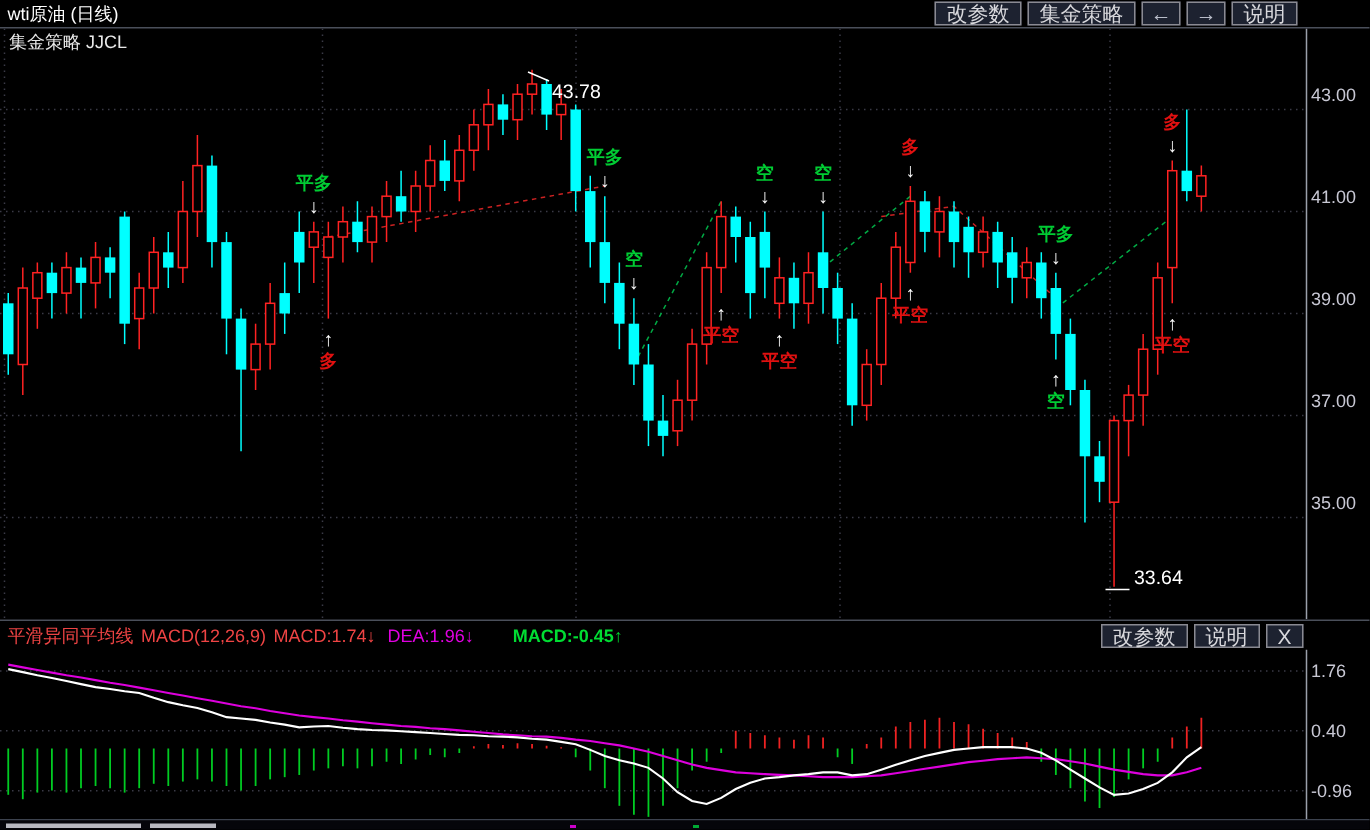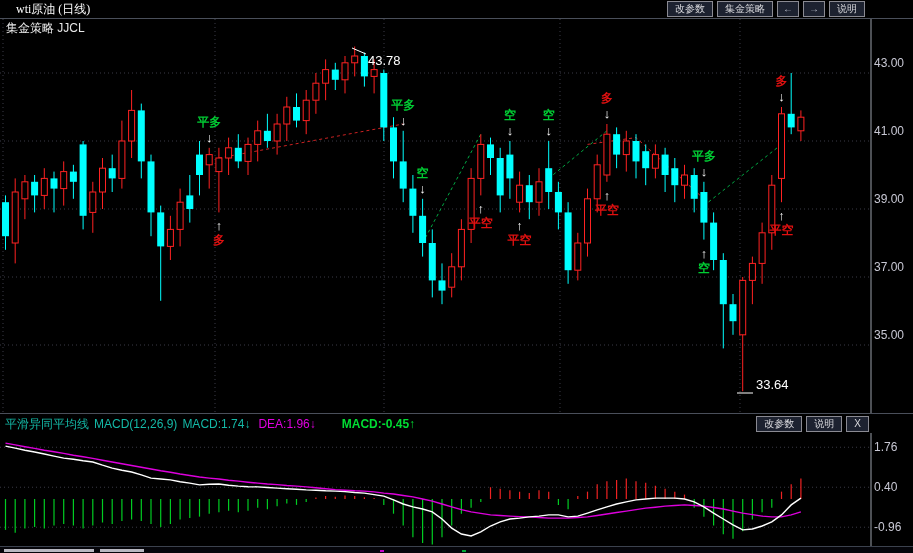--- a/index.html
+++ b/index.html
@@ -1,29 +1,29 @@
 <!DOCTYPE html>
 <html><head>
 <meta charset="utf-8">
 <style>
   html,body{margin:0;padding:0;background:#000;}
   body{width:913px;height:553px;position:relative;overflow:hidden;
        font-family:"Liberation Sans","DejaVu Sans",sans-serif;}
   .titlebar{position:absolute;left:0;top:0;width:913px;height:18px;
     border-bottom:1px solid #4a4f5a;display:flex;align-items:center;background:#000;}
-  .title{color:#fff;font-size:12px;padding-left:16px;white-space:nowrap;font-family:Liberation Serif, serif;}
+  .title{color:#fff;font-size:12px;padding-left:5px;white-space:nowrap;}
   .btn-group{margin-left:auto;display:flex;align-items:center;}
   .btn{display:inline-block;background:#1d2230;border:1px solid #8a8a92;color:#d8d8dc;
-    font-size:10px;line-height:14px;padding:0 7px;margin-left:4px;cursor:pointer;white-space:nowrap;}
+    font-size:14px;line-height:14px;padding:0 7px;margin-left:4px;cursor:pointer;white-space:nowrap;}
   .btn.arrow{padding:0 5px;font-weight:bold;color:#b8bcc8;}
   .tb-margin{width:48px;}
   .chart-svg{position:absolute;left:0;top:19px;}
   .macd-header{position:absolute;left:0;top:413px;width:913px;height:20px;
     border-top:1px solid #4a4f5a;display:flex;align-items:center;background:#000;font-size:12px;}
-  .mh-txt{color:#14b8a6;margin-left:5px;white-space:nowrap;}
+  .mh-txt{color:#ef4444;margin-left:5px;white-space:nowrap;}
   .mh-dea{color:#e000e0;margin-left:8px;text-align:center;}
   .mh-macd{color:#00dd33;margin-left:26px;font-weight:bold;}
   .mh-margin{width:44px;}
   .macd-svg{position:absolute;left:0;top:433px;}
   .divider2{position:absolute;left:0;top:546px;width:913px;height:1px;background:#3c424e;}
   .bottom-strip{position:absolute;left:0;top:547px;width:913px;height:6px;background:#05050a;overflow:hidden;}
   .frag{position:absolute;top:2px;height:3px;background:#b8b8c0;}
   .frag2{position:absolute;top:3px;height:2px;}
 </style>
 </head>

